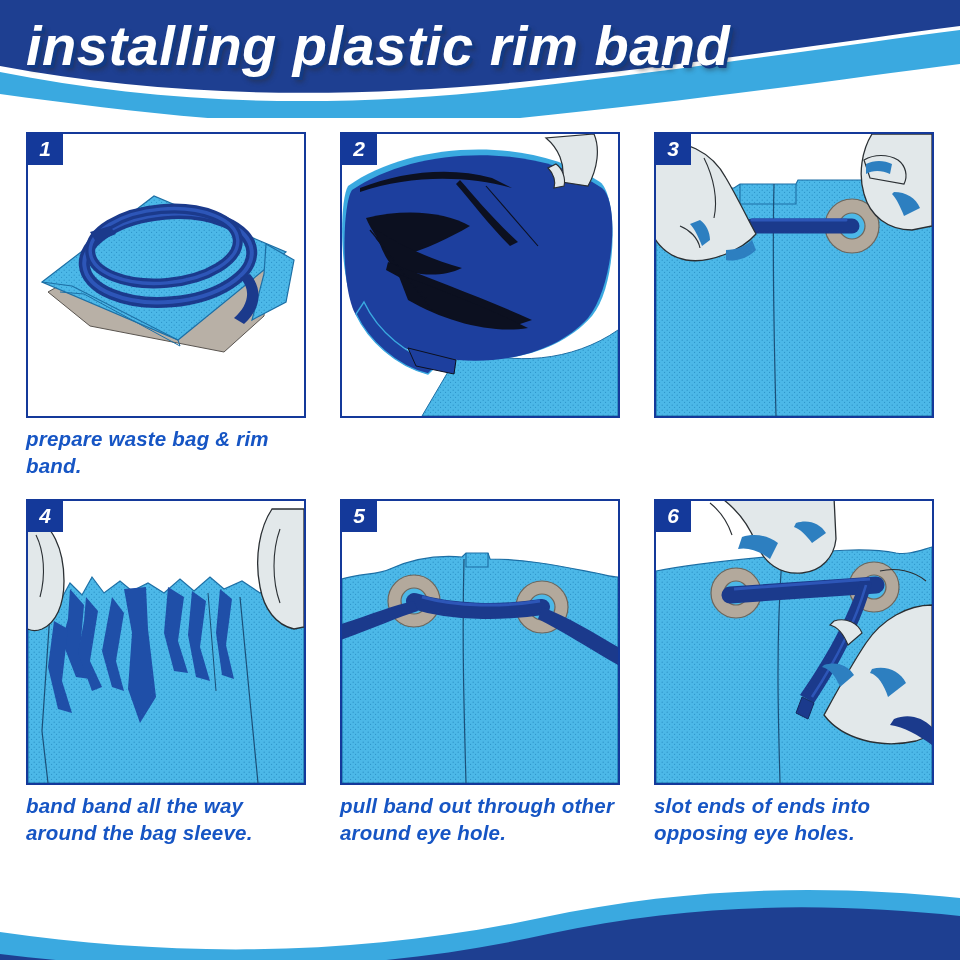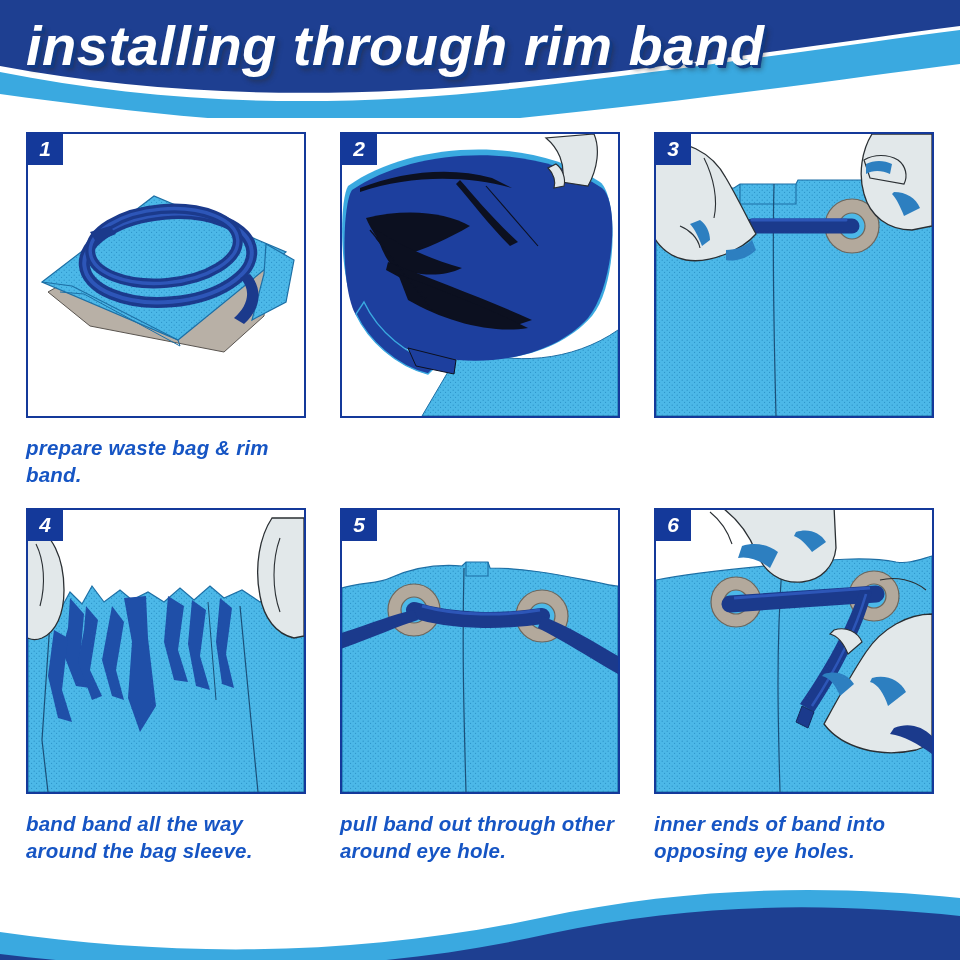--- a/index.html
+++ b/index.html
@@ -82,21 +82,21 @@
     background: #14399a;
     color: #ffffff;
     font-size: 21px;
     font-weight: bold;
     font-style: italic;
     line-height: 32px;
     text-align: center;
     z-index: 5;
   }
   .caption {
-    margin-top: 16px;
+    margin-top: 7px;
     width: 290px;
     color: #1655c4;
     font-size: 20.5px;
     font-weight: bold;
     font-style: italic;
     line-height: 27px;
     letter-spacing: 0.2px;
   }
 
   
@@ -112,21 +112,21 @@
 </head>
 <body>
 
 <div id="header">
   <svg id="header-svg" width="960" height="118" viewBox="0 0 960 118">
 
     <path d="M0,72 C160,104 330,110 520,88 C700,68 850,44 960,30 L960,64 C850,78 700,100 520,118 C330,136 160,116 0,94 Z" fill="#3aa9e0"></path>
 
     <path d="M0,0 L960,0 L960,26 C850,40 700,64 520,82 C330,100 160,96 0,66 Z" fill="#1e3f91"></path>
   </svg>
-  <div id="title">installing through rim band</div>
+  <div id="title">installing plastic rim band</div>
 </div>
 
 <div id="grid">
 
   <div class="step">
     <div class="panel">
       <svg class="panel-art" viewBox="0 0 276 282">
         <defs>
           <pattern id="speck1" width="5" height="5" patternUnits="userSpaceOnUse">
             <rect width="5" height="5" fill="#4cb8e8"></rect>
@@ -344,21 +344,21 @@
 
         <path d="M276,104 C252,104 226,118 210,142 C194,166 180,192 168,214 C186,238 224,248 260,240 L276,234 Z" fill="#e2e8ea" stroke="#2a2f33" stroke-width="1.3"></path>
         <path d="M178,120 C190,116 202,122 206,132 L192,144 C188,134 182,126 174,124 Z" fill="#e2e8ea" stroke="#2a2f33" stroke-width="1.1"></path>
         <path d="M168,164 C180,160 192,164 198,174 L184,186 C180,176 174,168 166,166 Z" fill="#2d7fc0"></path>
         <path d="M216,168 C230,164 244,170 250,182 L232,196 C228,184 222,174 214,172 Z" fill="#2d7fc0"></path>
         <path d="M238,218 C252,212 266,216 276,226 L276,244 C262,234 248,226 234,224 Z" fill="#1b3a8c"></path>
         <path d="M224,70 C240,66 258,70 270,80" fill="none" stroke="#2a2f33" stroke-width="1.1"></path>
       </svg>
       <div class="badge">6</div>
     </div>
-    <div class="caption">inner ends of band into opposing eye holes.</div>
+    <div class="caption">slot ends of ends into opposing eye holes.</div>
   </div>
 
 </div>
 
 <div id="footer">
   <svg width="960" height="90" viewBox="0 0 960 90">
     <path d="M0,62 C180,88 360,86 540,48 C700,14 840,16 960,28 L960,90 L0,90 Z" fill="#3aa9e0"></path>
     <path d="M0,84 C180,106 370,104 548,64 C706,30 842,34 960,46 L960,90 L0,90 Z" fill="#1e3f91"></path>
   </svg>
 </div>

